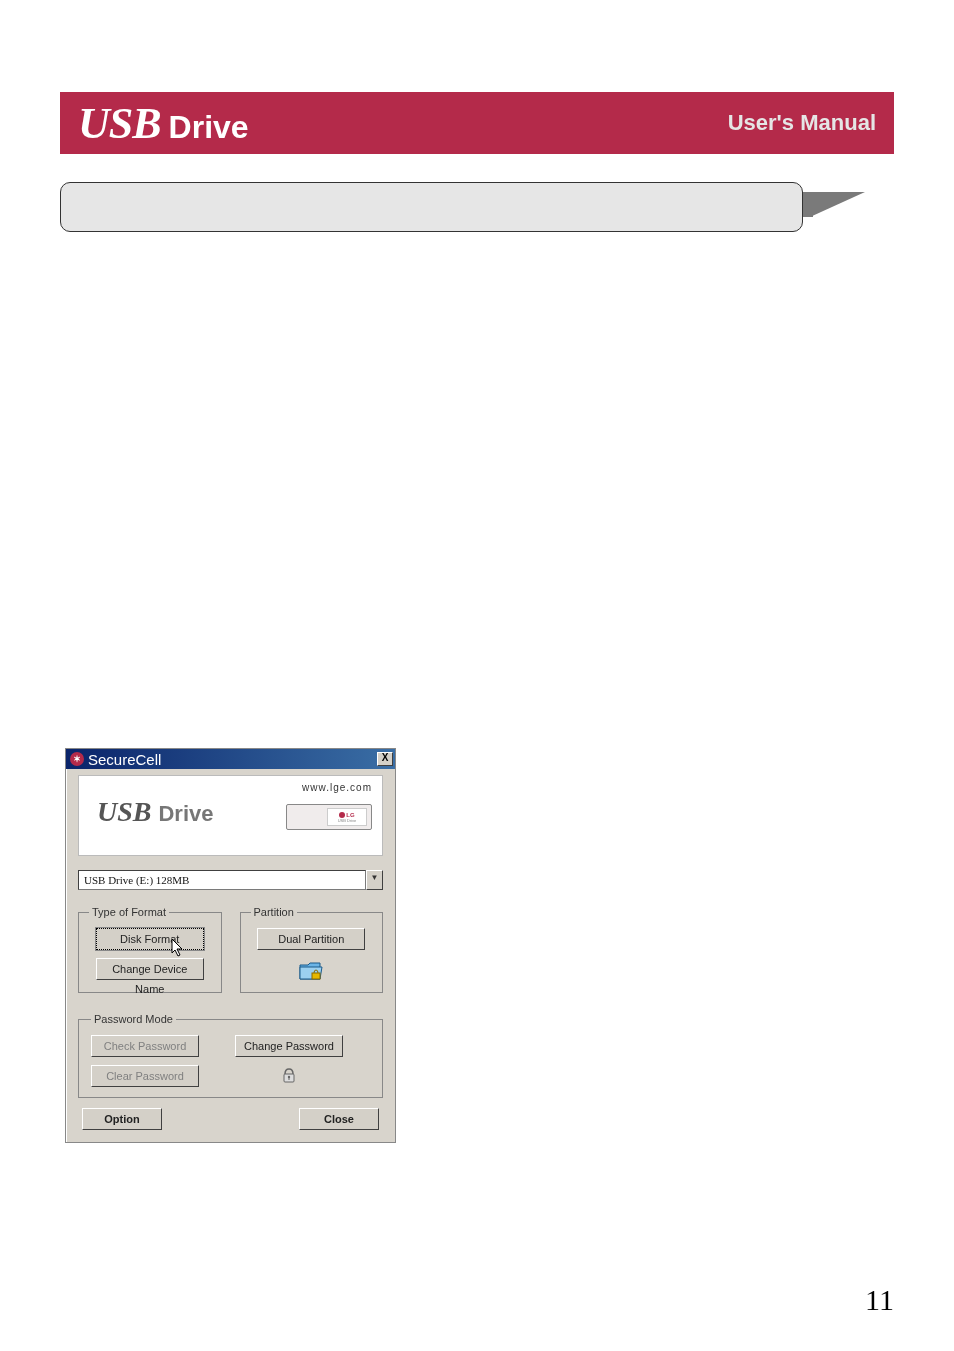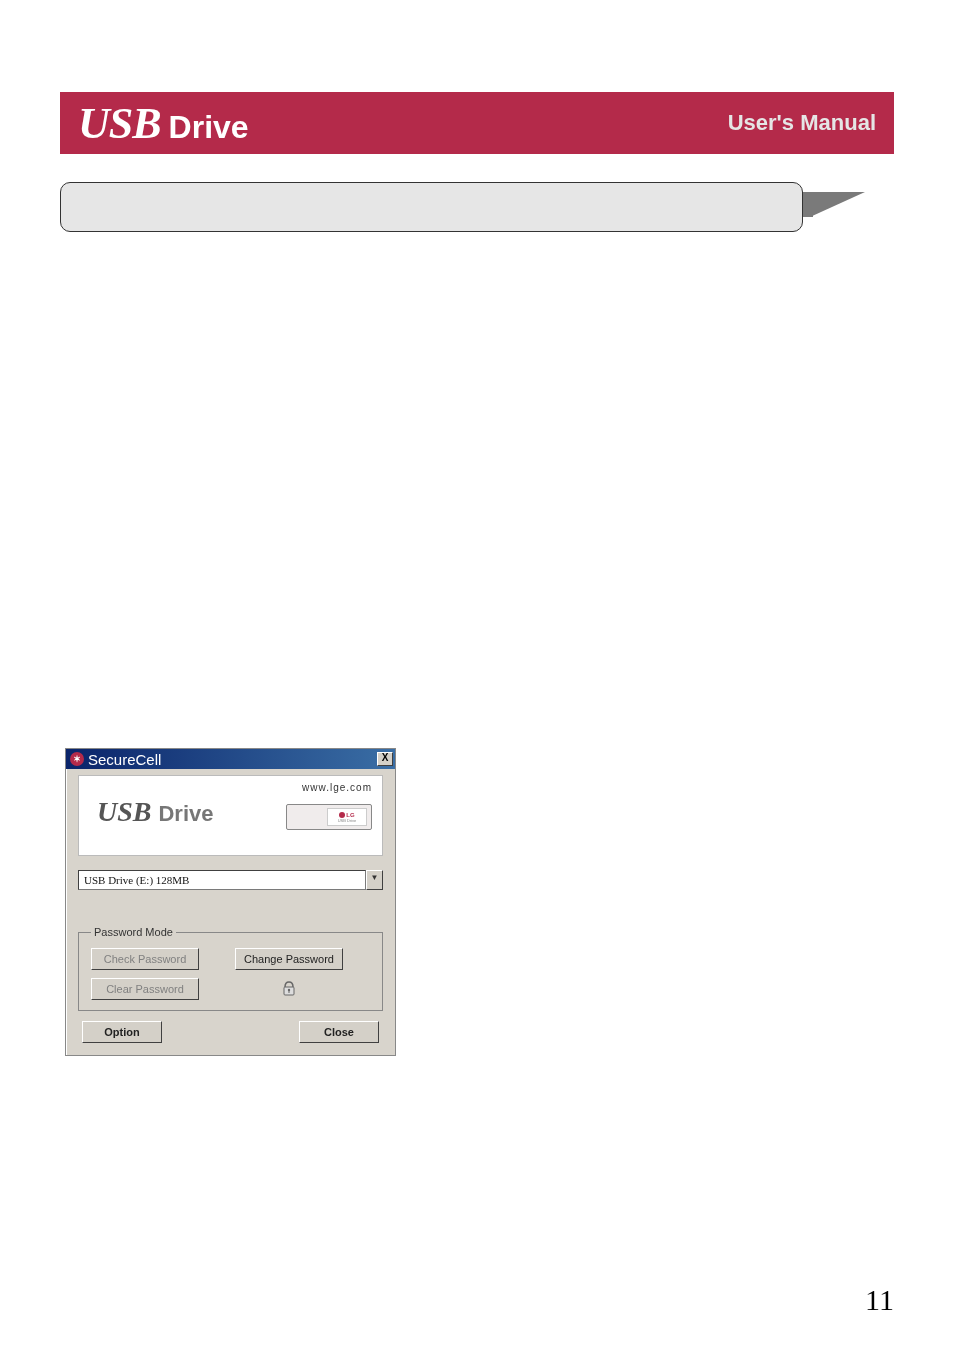--- a/index.html
+++ b/index.html
@@ -244,21 +244,45 @@
         </div>
       </div>
     </div>
 
     <div class="drive-select">
       <div class="field">USB Drive (E:) 128MB</div>
       <div class="dd">▼</div>
     </div>
 
     <div class="groups-row">
-
+      <fieldset class="group" style="flex:1;position:relative;">
+        <legend>Type of Format</legend>
+        <div class="stack">
+          <div class="btn focus">Disk Format</div>
+          <div class="btn">Change Device Name</div>
+        </div>
+        <svg class="cursor-arrow" style="left:92px;top:20px;" width="16" height="20" viewBox="0 0 16 20">
+          <path d="M1 1 L1 15 L4 12 L7 18 L9 17 L6 11 L11 11 Z" fill="#fff" stroke="#000" stroke-width="1"></path>
+        </svg>
+      </fieldset>
+
+      <fieldset class="group" style="flex:1;">
+        <legend>Partition</legend>
+        <div class="stack">
+          <div class="btn">Dual Partition</div>
+          <div class="folder-icon">
+            <svg viewBox="0 0 26 24">
+              <path d="M2 6 L10 6 L12 4 L22 4 L22 20 L2 20 Z" fill="#6bb4e6" stroke="#1a5a8a"></path>
+              <path d="M2 8 L24 8 L22 20 L2 20 Z" fill="#9bd0f0" stroke="#1a5a8a"></path>
+              <rect x="14" y="14" width="8" height="6" fill="#e6b800" stroke="#8a6a00"></rect>
+              <path d="M16 14 Q16 11 18 11 Q20 11 20 14" fill="none" stroke="#8a6a00"></path>
+            </svg>
+          </div>
+        </div>
+      </fieldset>
     </div>
 
     <fieldset class="password-group">
       <legend>Password Mode</legend>
       <div class="pw-rows">
         <div class="stack">
           <div class="btn disabled">Check Password</div>
           <div class="btn disabled">Clear Password</div>
         </div>
         <div class="stack">

